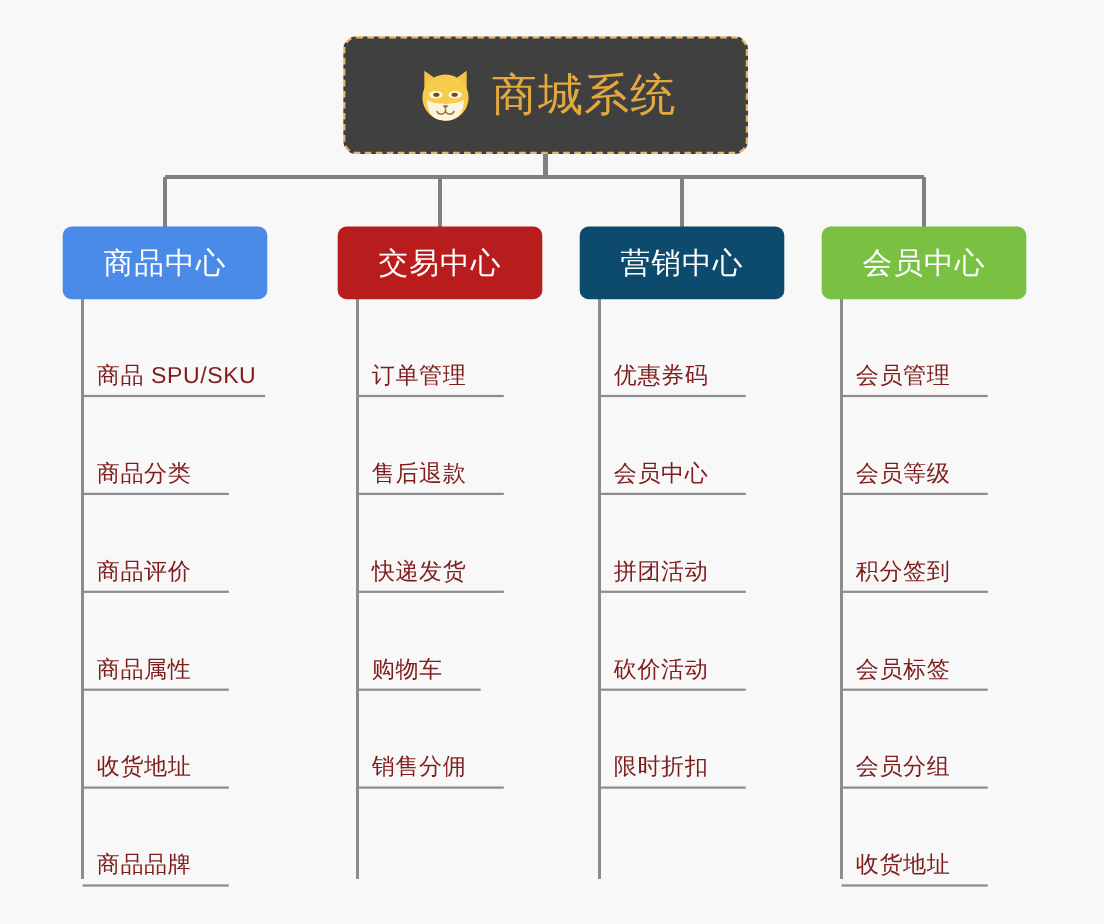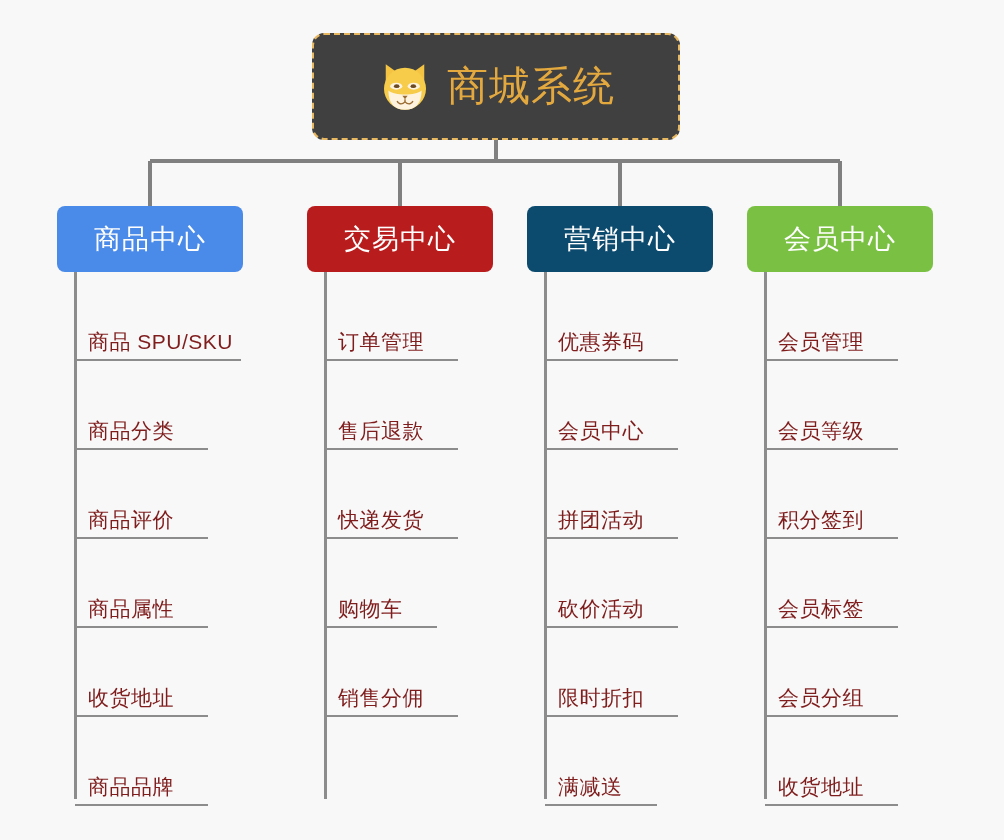--- a/index.html
+++ b/index.html
@@ -243,24 +243,20 @@
             <span class="leaf-underline" style="width: 133px; border-bottom-color: rgb(140, 140, 140);"></span>
           </li>
           <li class="leaf-item">
             <span class="leaf-label">砍价活动</span>
             <span class="leaf-underline" style="width: 133px; border-bottom-color: rgb(140, 140, 140);"></span>
           </li>
           <li class="leaf-item">
             <span class="leaf-label">限时折扣</span>
             <span class="leaf-underline" style="width: 133px; border-bottom-color: rgb(140, 140, 140);"></span>
           </li>
-          <li class="leaf-item">
-            <span class="leaf-label">满减送</span>
-            <span class="leaf-underline" style="width: 112px; border-bottom-color: rgb(140, 140, 140);"></span>
-          </li>
         </ul>
       </div>
       <div class="column col-3">
         <div class="cat-box" style="background: rgb(122, 193, 67);">
           <span class="cat-label">会员中心</span>
         </div>
         <ul class="leaf-list">
           <li class="leaf-item">
             <span class="leaf-label">会员管理</span>
             <span class="leaf-underline" style="width: 133px; border-bottom-color: rgb(140, 140, 140);"></span>

